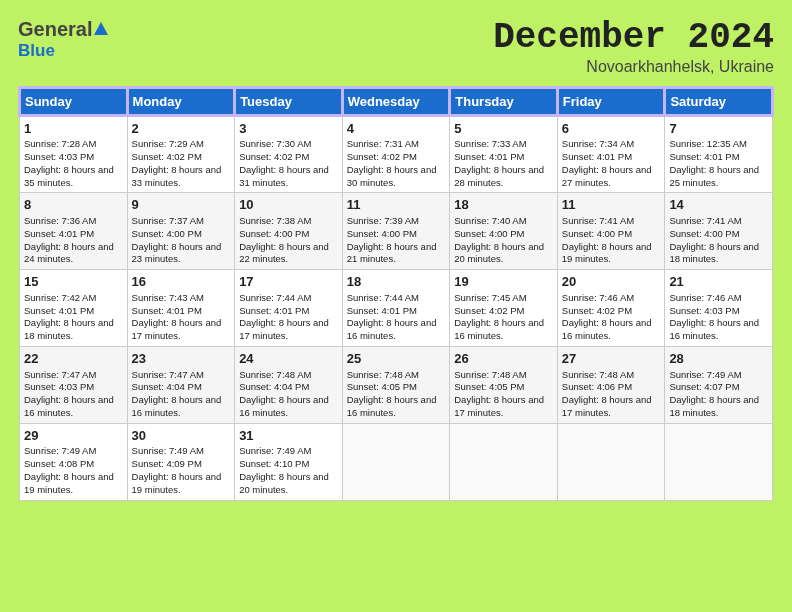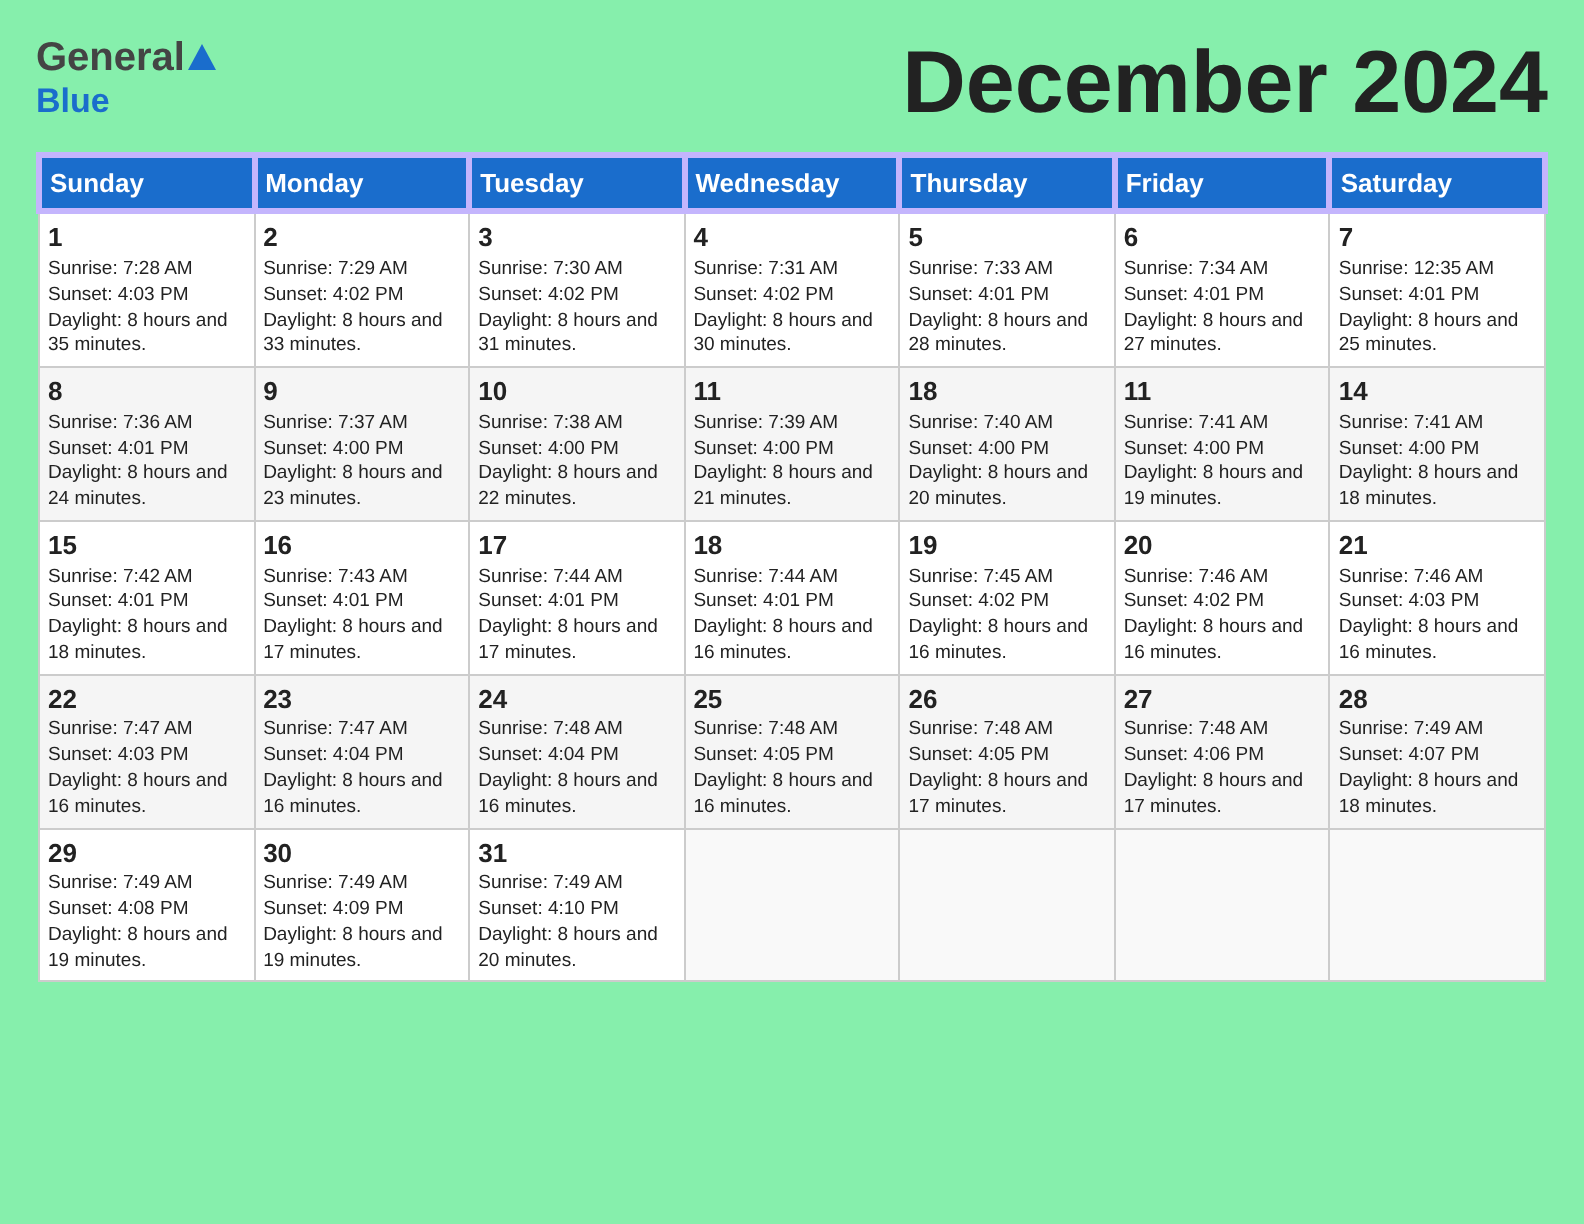--- a/index.html
+++ b/index.html
@@ -7,34 +7,35 @@
       font-family: Arial, sans-serif;
       background: #fff;
       width: 792px;
       height: 612px;
       overflow: hidden;
     }
     .page {
       width: 792px;
       min-height: 612px;
       padding: 18px 18px 10px 18px;
-      background: #86efac;
+      background: #bef264;
     }
     .header {
       display: flex;
       justify-content: space-between;
       align-items: flex-start;
       margin-bottom: 10px;
     }
     .title-area { text-align: right; }
     .main-title {
-      font-size: 44px;
+      font-size: 36px;
       font-weight: bold;
       color: #222;
       line-height: 1.1;
+      font-family: Liberation Mono, monospace;
     }
     .subtitle {
       font-size: 16px;
       color: #444;
     }
     table {
       width: 100%;
       border-collapse: collapse;
       table-layout: fixed;
     }
@@ -101,20 +102,21 @@
   <div class="header">
     <div class="logo-wrapper">
       <div class="logo-top">
         <span class="logo-g">General</span>
         <span class="logo-triangle"></span>
       </div>
       <span class="logo-blue-line">Blue</span>
     </div>
     <div class="title-area">
       <div class="main-title">December 2024</div>
+      <div class="subtitle">Novoarkhanhelsk, Ukraine</div>
     </div>
   </div>
 
   <table>
     <thead>
       <tr>
         <th>Sunday</th>
         <th>Monday</th>
         <th>Tuesday</th>
         <th>Wednesday</th>

